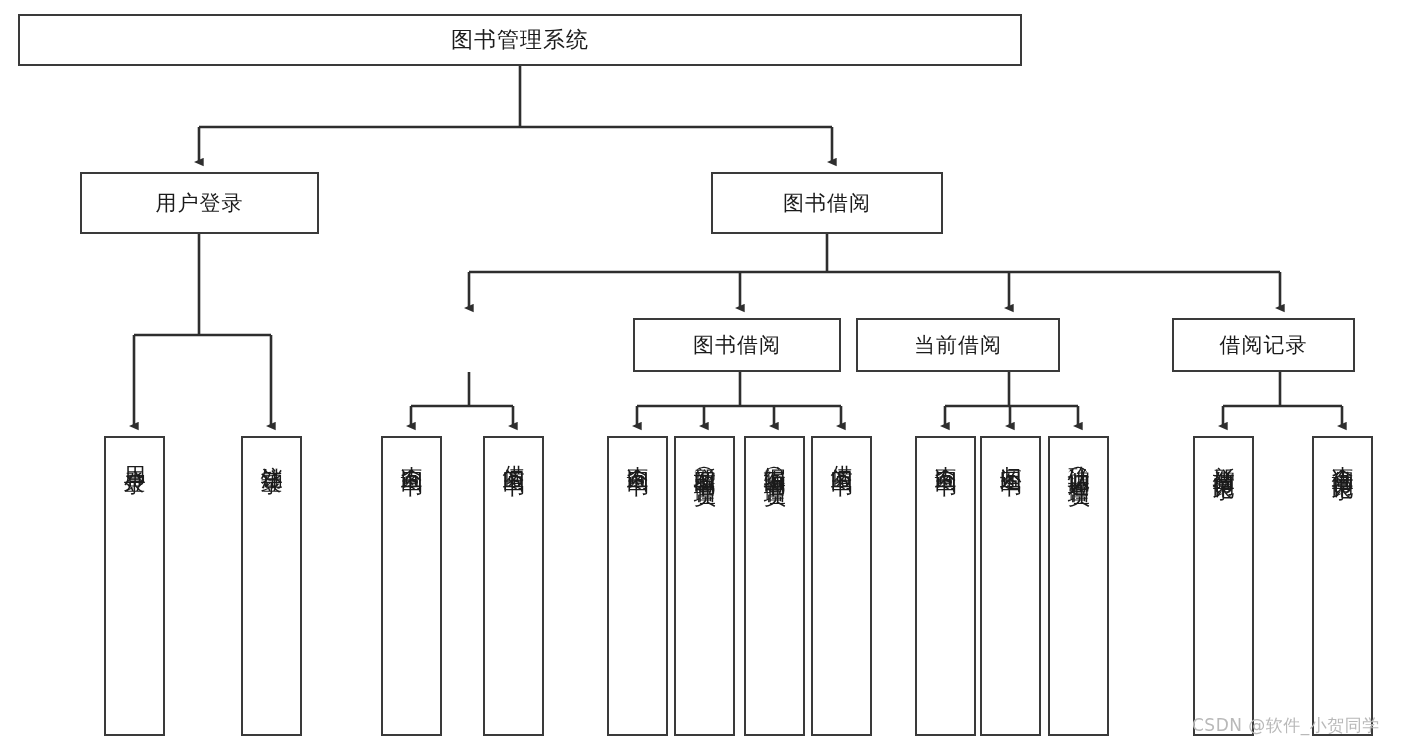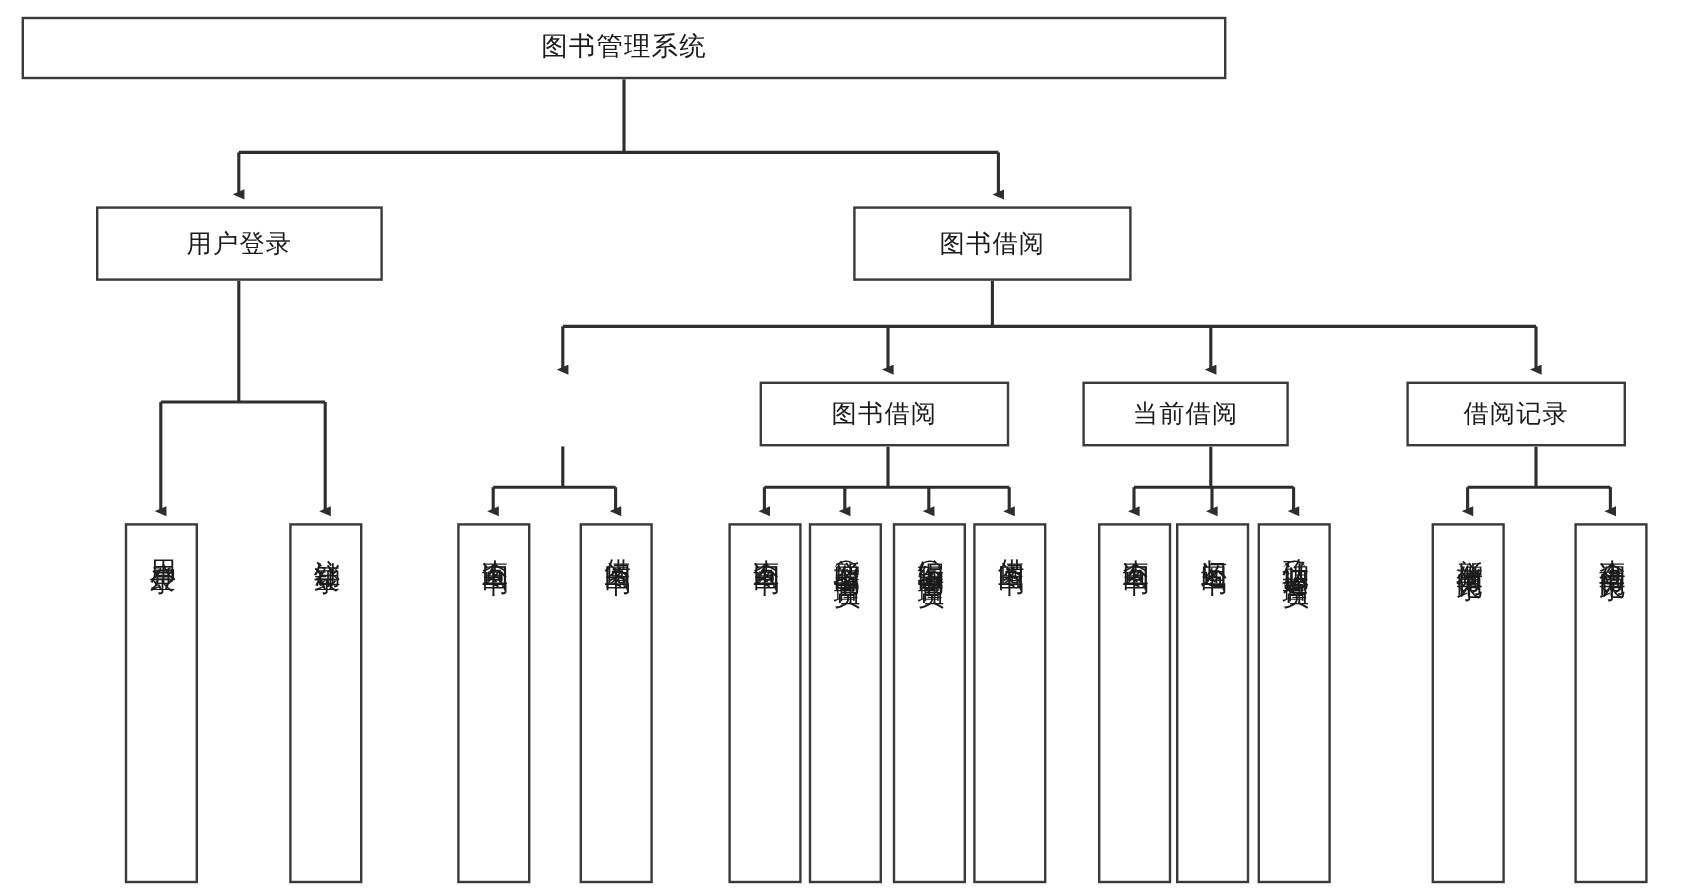--- a/index.html
+++ b/index.html
@@ -135,21 +135,21 @@
   <div class="node h" style="left:80px; top:172px; width:239px; height:62px;">
     <span class="lbl">用户登录</span>
   </div>
   <div class="node h" style="left:711px; top:172px; width:232px; height:62px;">
     <span class="lbl">图书借阅</span>
   </div>
 
   <div class="node h" style="left:633px; top:318px; width:208px; height:54px;">
     <span class="lbl">图书借阅</span>
   </div>
-  <div class="node h" style="left:902px; top:318px; width:172px; height:54px;">
+  <div class="node h" style="left:856px; top:318px; width:204px; height:54px;">
     <span class="lbl">当前借阅</span>
   </div>
   <div class="node h" style="left:1172px; top:318px; width:183px; height:54px;">
     <span class="lbl">借阅记录</span>
   </div>
 
   <div class="node v" style="left:104px; top:436px; width:61px; height:300px;">
     <span class="lbl">用户登录</span>
   </div>
   <div class="node v" style="left:241px; top:436px; width:61px; height:300px;">
@@ -186,14 +186,15 @@
     <span class="lbl">确认归还（管理员）</span>
   </div>
 
   <div class="node v" style="left:1193px; top:436px; width:61px; height:300px;">
     <span class="lbl">新增借阅记录</span>
   </div>
   <div class="node v" style="left:1312px; top:436px; width:61px; height:300px;">
     <span class="lbl">查询借阅记录</span>
   </div>
 
+  <div class="watermark" style="left:1192px; top:714px;">CSDN @软件_小贺同学</div>
 
 </div>
 
 </body></html>

